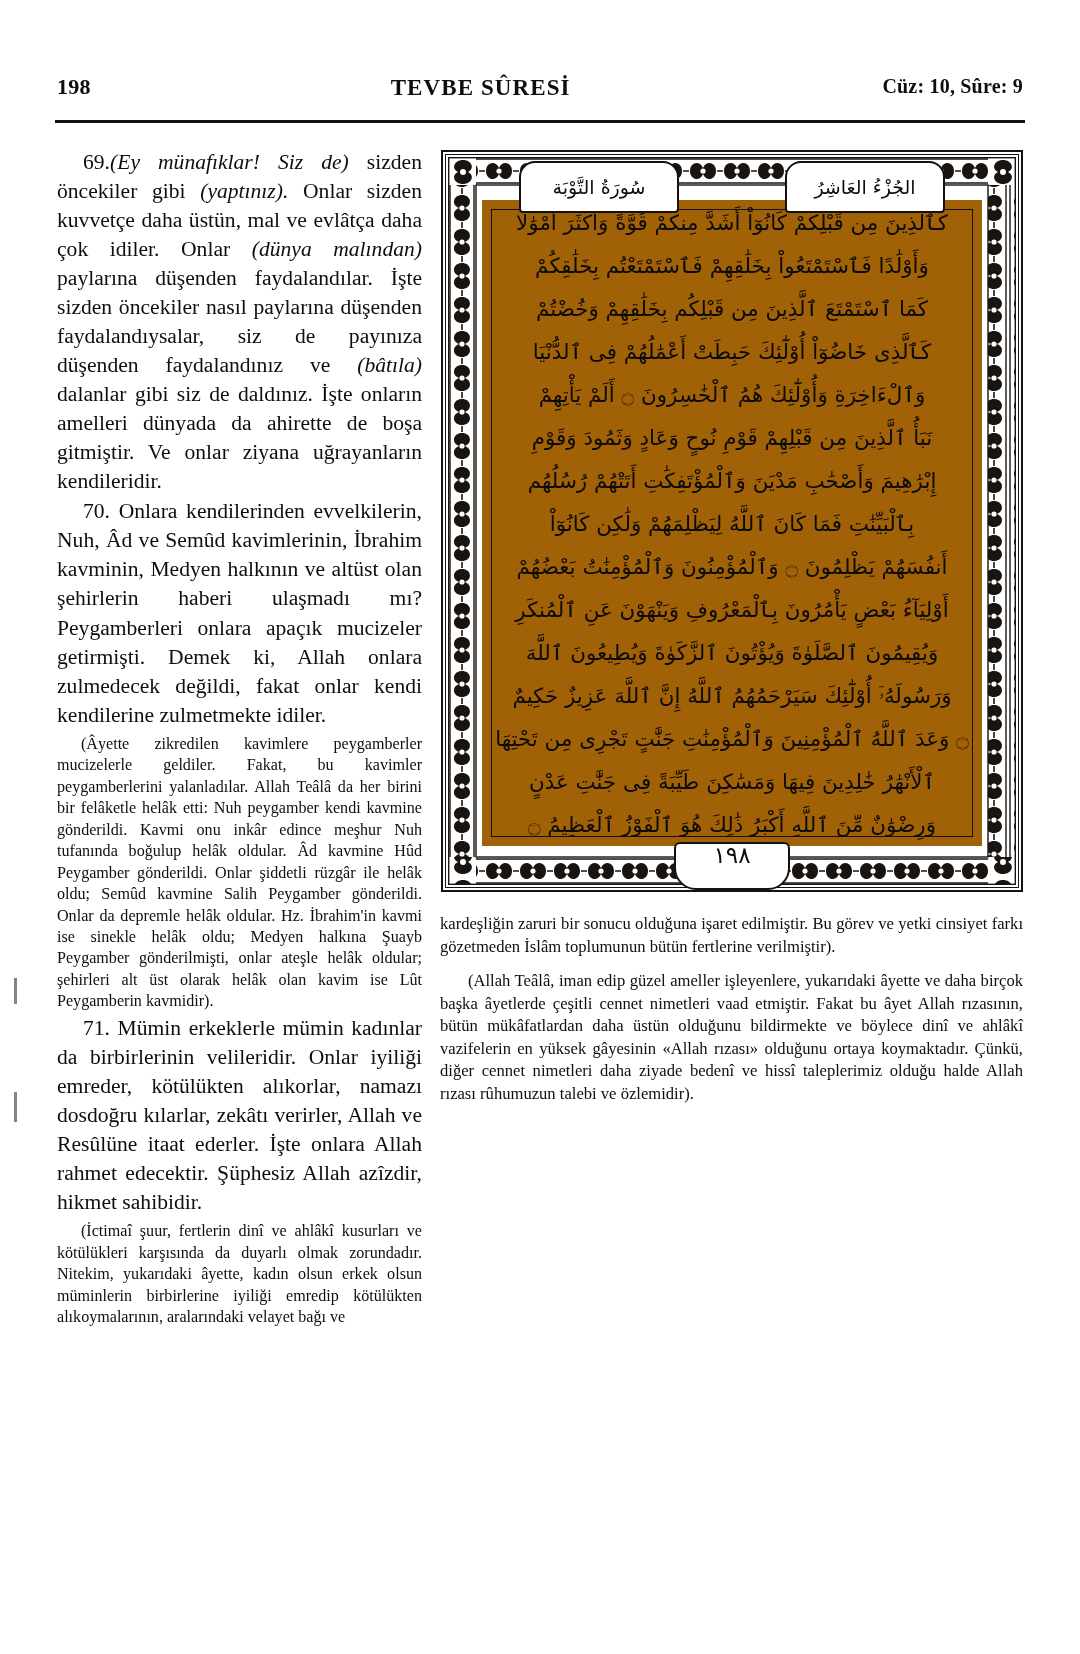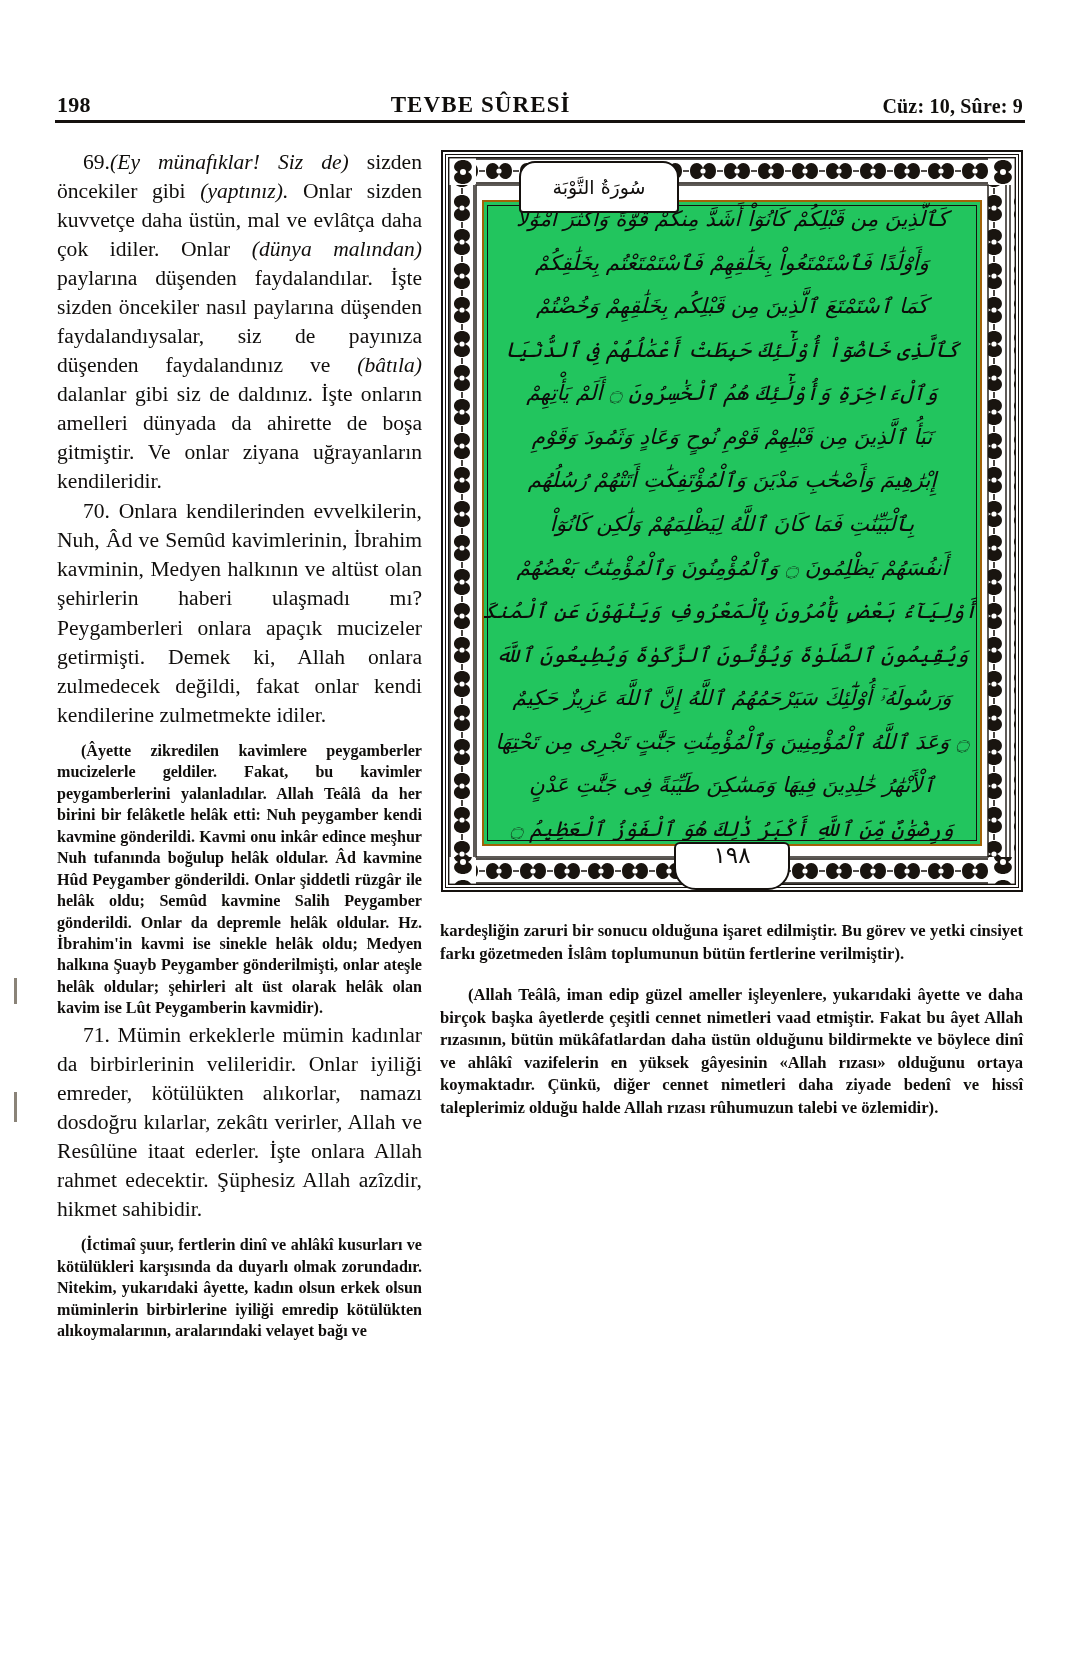--- a/index.html
+++ b/index.html
@@ -24,21 +24,21 @@
   }
 
   
   .running-head {
     position: absolute;
     left: 57px;
     top: 76px;
     width: 966px;
     height: 40px;
     display: flex;
-    align-items: flex-end;
+    align-items: flex-start;
     justify-content: space-between;
   }
   .rh-folio {
     font-size: 22px;
     font-weight: bold;
     letter-spacing: 0.3px;
     line-height: 1;
   }
   .rh-title {
     font-size: 23px;
@@ -89,23 +89,22 @@
   }
   .verse .num { white-space: nowrap; }
   .verse i { }
 
   
   .note {
     font-size: 16.1px;
     line-height: 1.335;
     text-align: justify;
     text-justify: inter-word;
-    margin: 10px 0 2px 0;
+    margin: 3px 0 2px 0;
     text-indent: 24px;
-    font-weight: bold;
   }
 
   .col-right-lower .verse {
     font-size: 22px;
     line-height: 1.355;
     text-indent: 30px;
   }
   .col-right-lower .note {
     font-size: 16.6px;
     line-height: 1.36;
@@ -138,24 +137,23 @@
     width: calc(100% - 14px);
     height: calc(100% - 14px);
   }
   
   .qp-field {
     position: absolute;
     left: 41px;
     top: 50px;
     right: 41px;
     bottom: 46px;
-    border: 2px solid #a16207;
-    background: #22c55e;
+    border: 6px solid #a16207;
+    background: #a16207;
     overflow: hidden;
-    font-style: italic;
   }
   .qp-field-inner {
     position: absolute;
     inset: 3px;
     border: 1px solid #15110e;
   }
 
   
   .cartouche {
     position: absolute;
@@ -302,20 +300,23 @@
       <rect x="0" y="700" width="28" height="28" fill="url(#orn-corner)"></rect>
       <rect x="540" y="700" width="28" height="28" fill="url(#orn-corner)"></rect>
 
       <rect x="0.7" y="0.7" width="566.6" height="726.6" fill="none" stroke="#19140f" stroke-width="1.4"></rect>
       <rect x="28" y="28" width="512" height="672" fill="none" stroke="#19140f" stroke-width="1.4"></rect>
     </svg>
 
     <div class="cartouche cartouche-sura">
       <span>سُورَةُ التَّوْبَة</span>
     </div>
+    <div class="cartouche cartouche-juz">
+      <span>الجُزْءُ العَاشِرُ</span>
+    </div>
 
     <div class="qp-field">
       <div class="qp-field-inner"></div>
       <div class="ayah-lines">
         <div class="ayah-line">كَٱلَّذِينَ مِن قَبْلِكُمْ كَانُوٓاْ أَشَدَّ مِنكُمْ قُوَّةً وَأَكْثَرَ أَمْوَٰلًا</div>
         <div class="ayah-line">وَأَوْلَٰدًا فَٱسْتَمْتَعُواْ بِخَلَٰقِهِمْ فَٱسْتَمْتَعْتُم بِخَلَٰقِكُمْ</div>
         <div class="ayah-line">كَمَا ٱسْتَمْتَعَ ٱلَّذِينَ مِن قَبْلِكُم بِخَلَٰقِهِمْ وَخُضْتُمْ</div>
         <div class="ayah-line">كَٱلَّذِى خَاضُوٓاْ أُوْلَٰٓئِكَ حَبِطَتْ أَعْمَٰلُهُمْ فِى ٱلدُّنْيَا</div>
         <div class="ayah-line">وَٱلْءَاخِرَةِ وَأُوْلَٰٓئِكَ هُمُ ٱلْخَٰسِرُونَ ۝ أَلَمْ يَأْتِهِمْ</div>
         <div class="ayah-line">نَبَأُ ٱلَّذِينَ مِن قَبْلِهِمْ قَوْمِ نُوحٍ وَعَادٍ وَثَمُودَ وَقَوْمِ</div>

